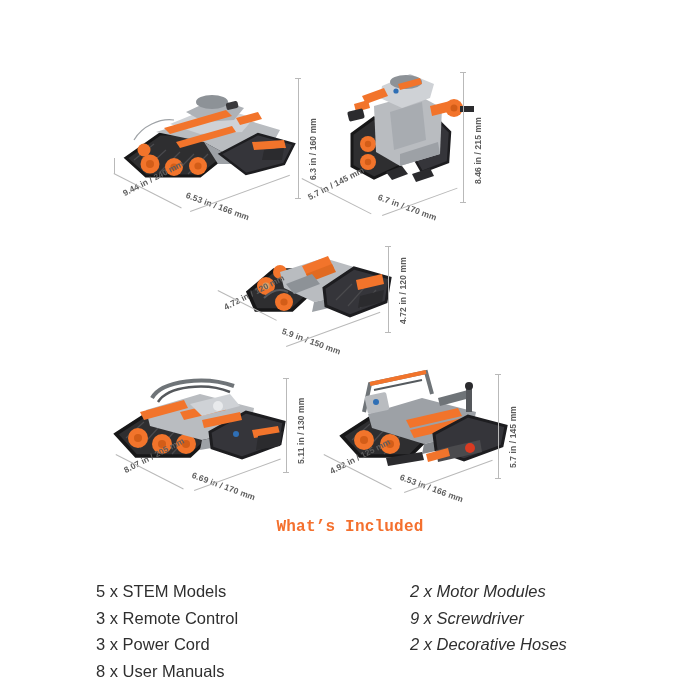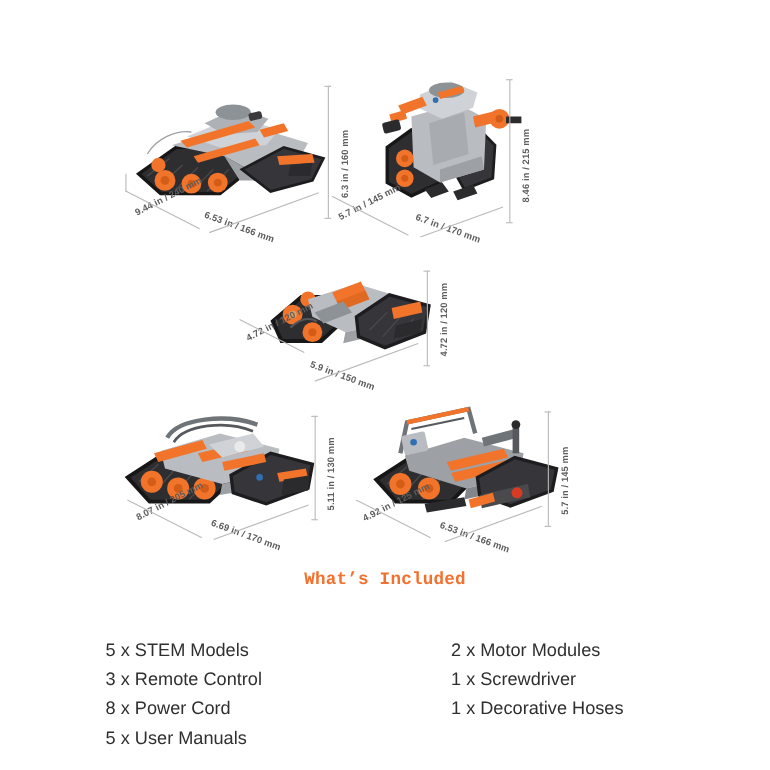--- a/index.html
+++ b/index.html
@@ -93,21 +93,21 @@
     justify-content: flex-start;
     margin-top: 24px;
   }
   .incl-col {
     font-size: 16.5px;
     line-height: 1.62;
     color: #2f2f2f;
     white-space: nowrap;
   }
   #incl-col-left { margin-left: 96px; width: 300px; }
-  #incl-col-right { margin-left: 14px; }
+  #incl-col-right { margin-left: 14px; font-style: italic; }
   .incl-item { display: block; }
 </style>
 </head>
 <body>
 
 <div id="page">
 
   <div class="model" id="model-1" style="left:108px; top:72px; width:210px; height:150px;">
 
     <svg class="art-svg model-art" width="200" height="130" viewBox="0 0 200 130">
@@ -365,23 +365,23 @@
     <div class="dim-line" style="left:-6px; top:86px; width:76px; height:1px; transform-origin:0 0; transform:rotate(27deg);"></div>
     <div class="dim-line" style="left:74px; top:124px; width:94px; height:1px; transform-origin:0 0; transform:rotate(-20deg);"></div>
   </div>
 
   <div id="included-heading">What’s Included</div>
 
   <div id="included-columns">
     <div class="incl-col" id="incl-col-left">
       <span class="incl-item">5 x STEM Models</span>
       <span class="incl-item">3 x Remote Control</span>
-      <span class="incl-item">8 x Power Cord</span>
-      <span class="incl-item">5 x User Manuals</span>
+      <span class="incl-item">3 x Power Cord</span>
+      <span class="incl-item">8 x User Manuals</span>
     </div>
     <div class="incl-col" id="incl-col-right">
       <span class="incl-item">2 x Motor Modules</span>
-      <span class="incl-item">1 x Screwdriver</span>
-      <span class="incl-item">1 x Decorative Hoses</span>
+      <span class="incl-item">9 x Screwdriver</span>
+      <span class="incl-item">2 x Decorative Hoses</span>
     </div>
   </div>
 
 </div>
 
 </body></html>

